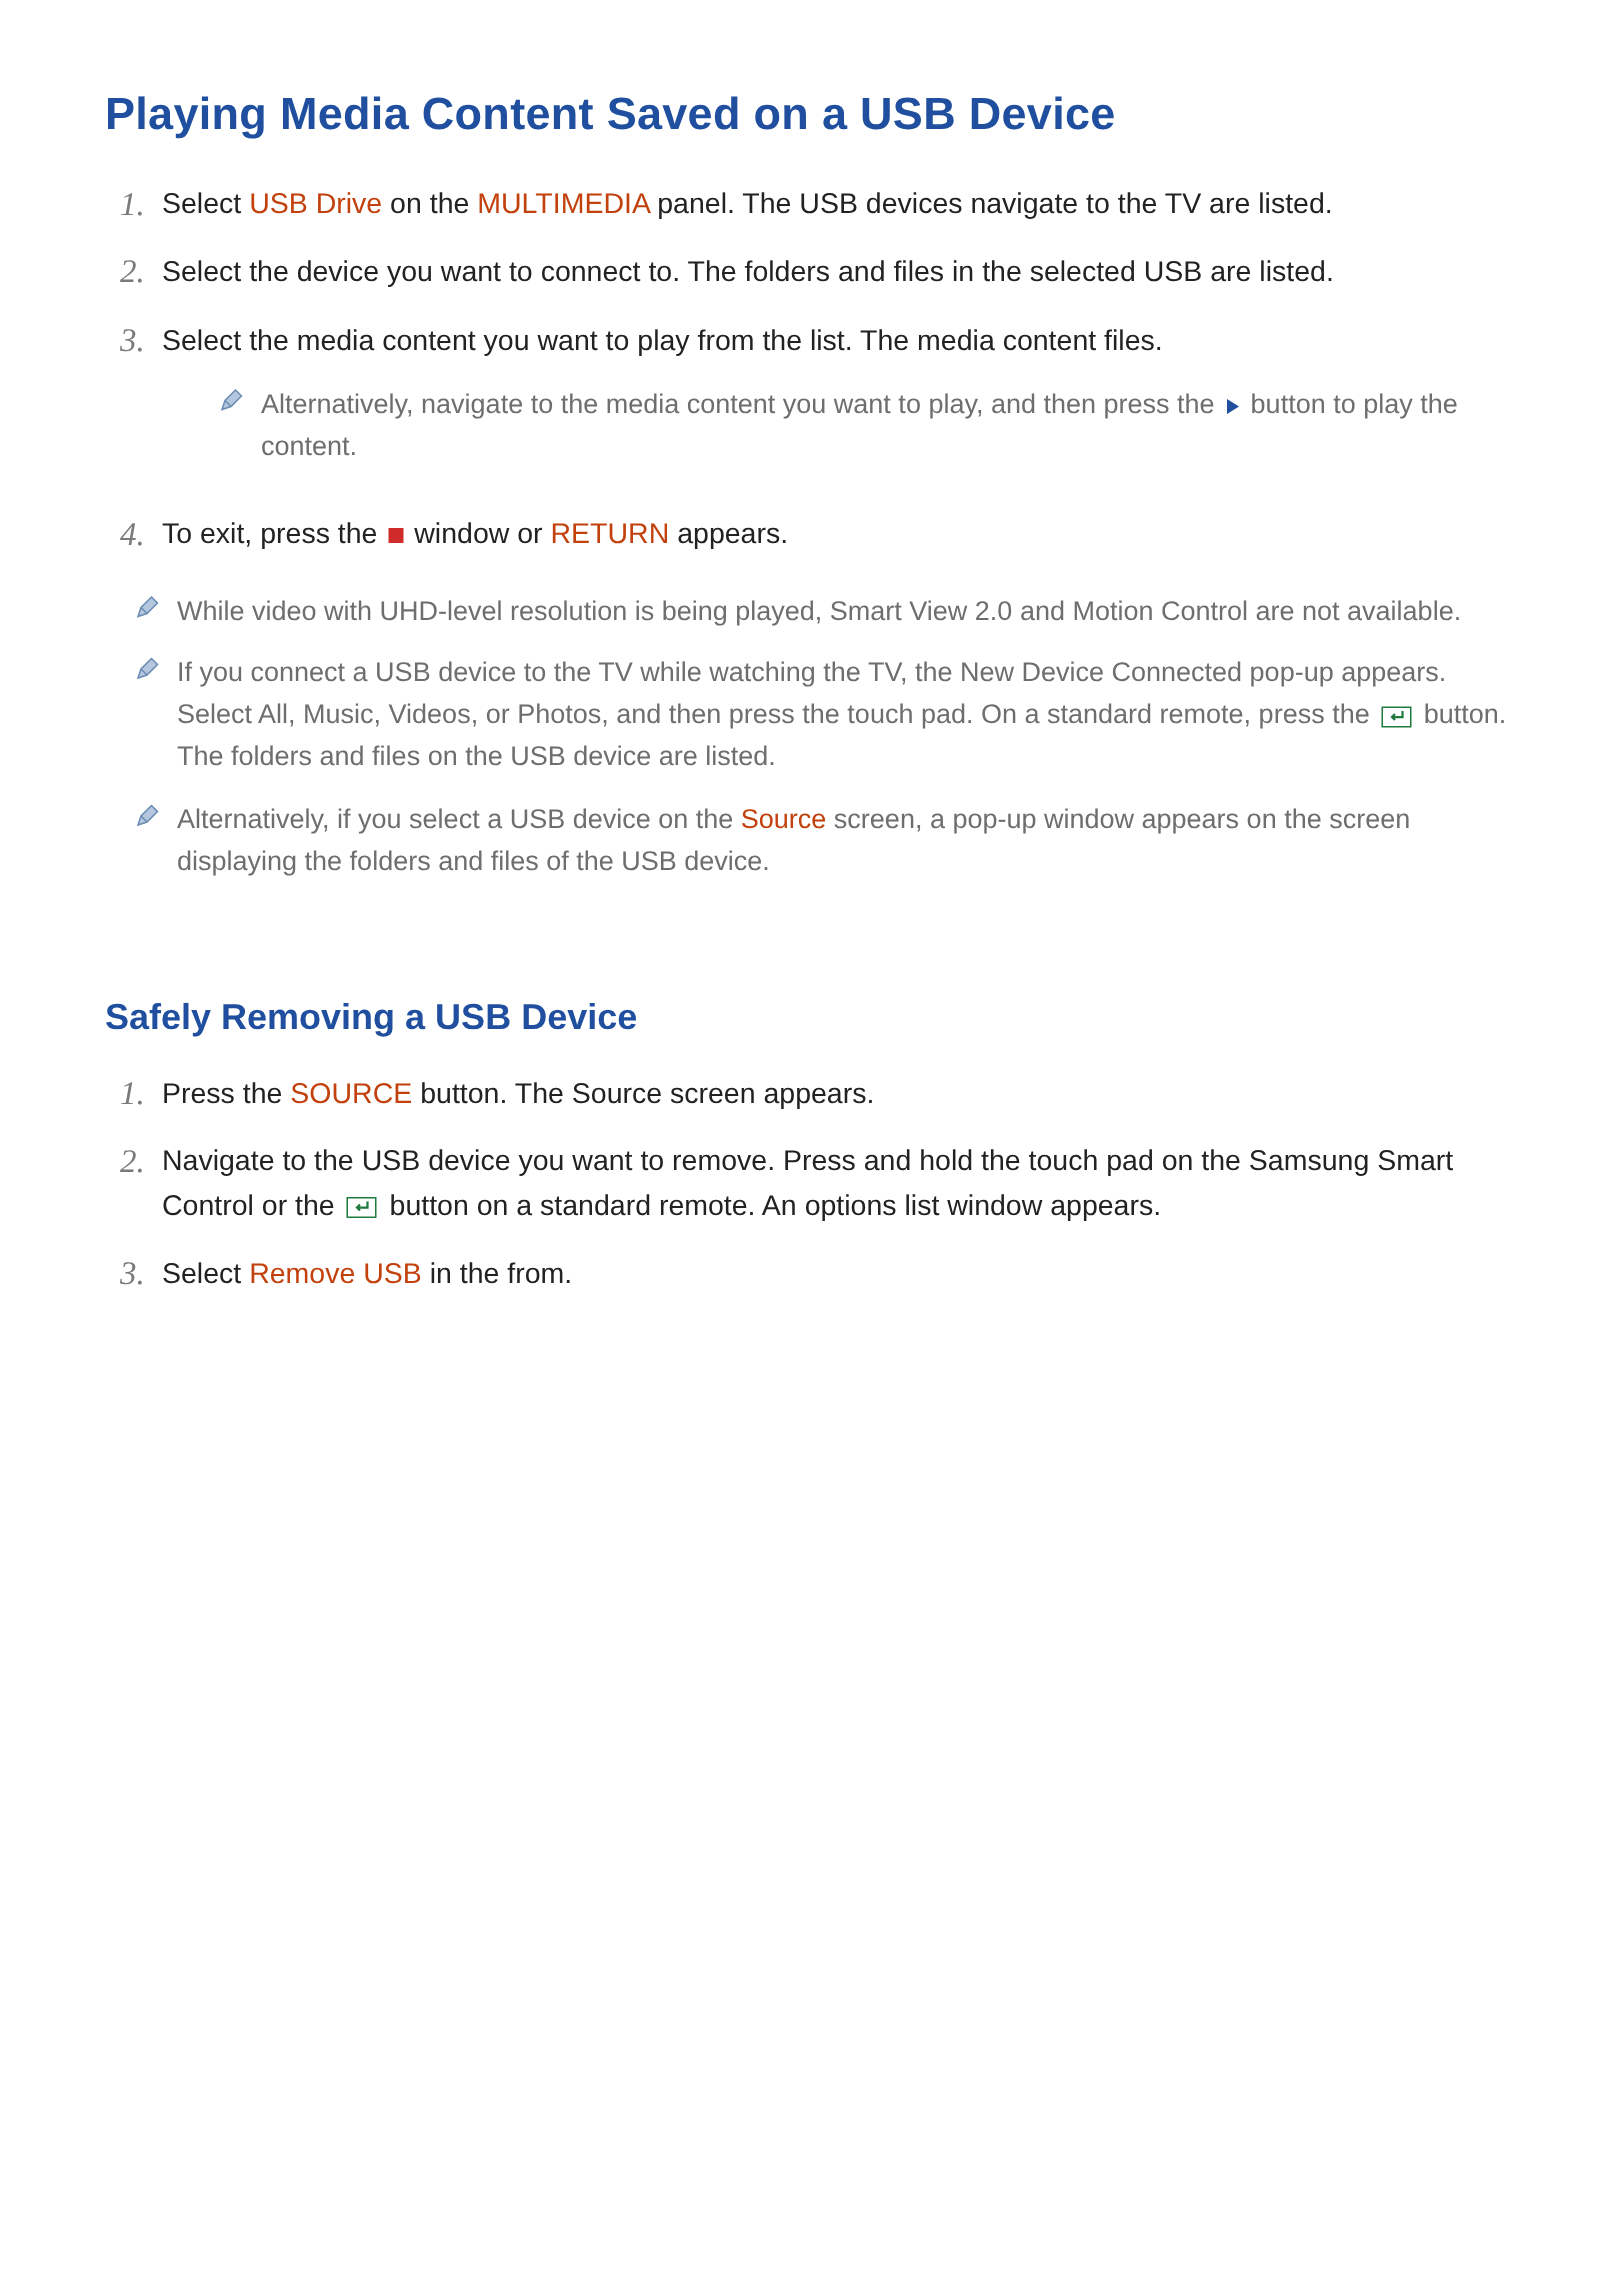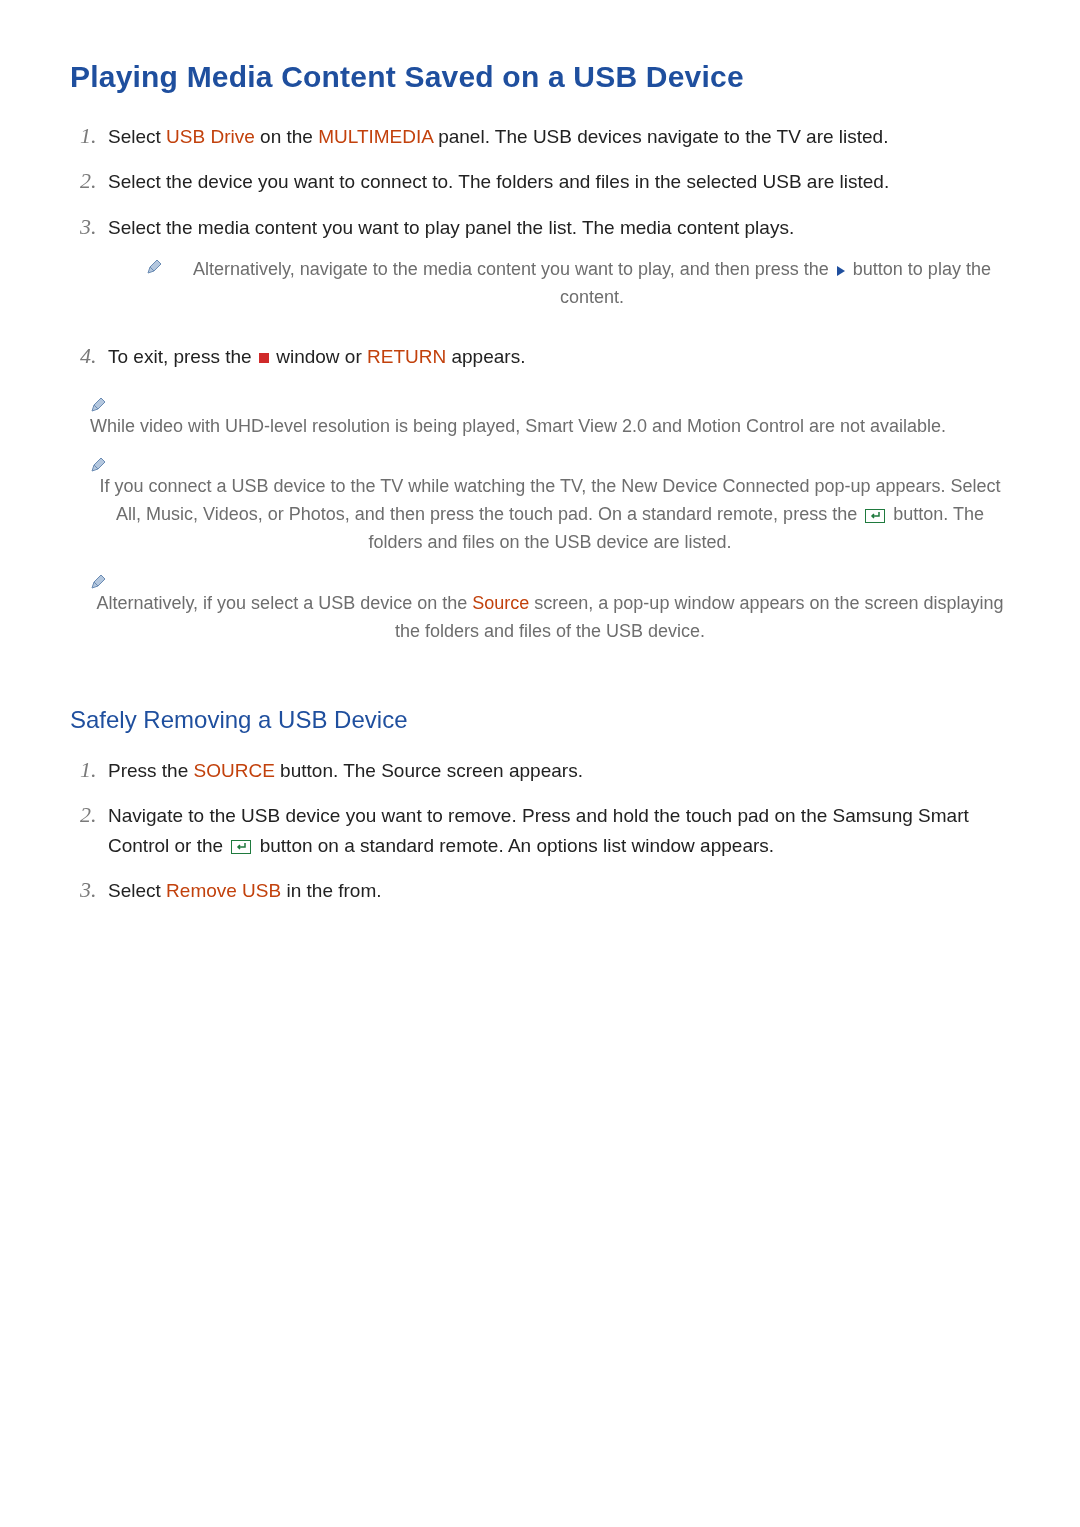--- a/index.html
+++ b/index.html
@@ -18,22 +18,22 @@
   h1.page-title {
     color: #1f4f9e;
     font-size: 30px;
     font-weight: bold;
     margin: 0 0 28px 0;
     letter-spacing: 0.2px;
   }
   h2.sub-title {
     color: #1f4f9e;
     font-size: 24px;
-    font-weight: normal;
-    margin: 60px 0 22px 0;
+    font-weight: bold;
+    margin: 76px 0 22px 0;
   }
   ol.steps {
     list-style: none;
     padding: 0;
     margin: 0 0 0 10px;
   }
   ol.steps > li {
     display: flex;
     align-items: flex-start;
     margin-bottom: 16px;
@@ -57,25 +57,23 @@
     font-weight: normal;
   }
   .nested {
     margin-top: 14px;
     margin-left: 38px;
   }
   .note-row {
     display: flex;
     align-items: flex-start;
     margin-bottom: 14px;
-    text-align: center;
   }
   .note-indent {
     margin-left: 10px;
-    flex-direction: column;
   }
   .note-icon {
     flex-shrink: 0;
     width: 28px;
     display: flex;
     justify-content: flex-start;
     padding-top: 3px;
   }
   .note-icon svg {
     width: 16px;
@@ -145,21 +143,21 @@
     <li>
       <span class="step-num">2.</span>
       <div class="step-body">
         <span>Select the device you want to connect to. The folders and files in the selected USB are listed.</span>
       </div>
     </li>
 
     <li>
       <span class="step-num">3.</span>
       <div class="step-body">
-        <span>Select the media content you want to play panel the list. The media content plays.</span>
+        <span>Select the media content you want to play from the list. The media content files.</span>
         <div class="nested note-row">
           <span class="note-icon">
             <svg viewBox="0 0 16 16">
                 <path d="M2 14 L4 8 L11 1 L15 5 L8 12 Z M4 8 L8 12" fill="#b4c7de" stroke="#6a8bb3" stroke-width="1"></path>
               </svg>
           </span>
           <span class="note-text">
             <span>Alternatively, navigate to the media content you want to play, and then press the </span><span class="play-tri"></span><span> button to play the content.</span>
           </span>
         </div>

